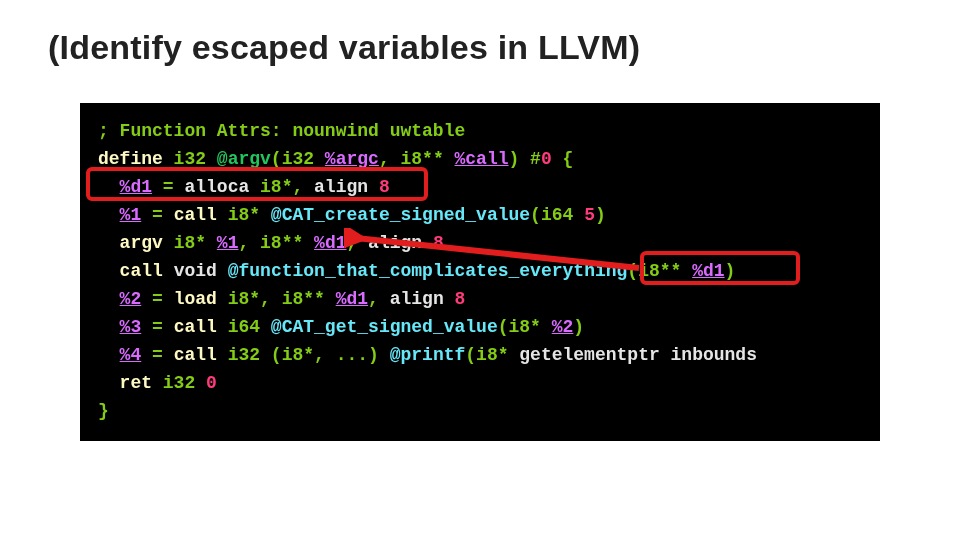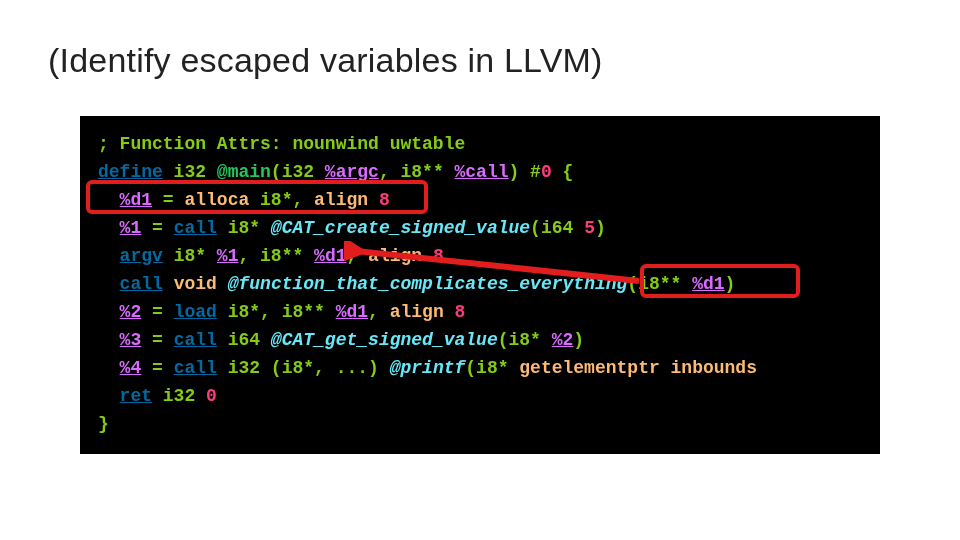--- a/index.html
+++ b/index.html
@@ -1,50 +1,50 @@
 <!DOCTYPE html>
 <html><head>
 <meta charset="utf-8">
 <style>
   * { box-sizing: border-box; margin: 0; padding: 0; }
   html, body { width: 960px; height: 540px; background: #fff; font-family: "Segoe UI", Arial, sans-serif; }
   .slide { position: relative; width: 960px; height: 540px; padding: 24px 48px; }
-  .title { font-size: 34px; font-weight: 400; color: #222; letter-spacing: 0.2px; margin-bottom: 36px; margin-top: 17px; }
+  .title { font-size: 34px; font-weight: 700; color: #222; letter-spacing: 0.2px; margin-bottom: 36px; margin-top: 4px; }
   .code-wrap { position: relative; margin: 0 auto; width: 800px; }
   .code {
     background: #000; color: #fff; font-family: "Consolas","Menlo","Courier New",monospace;
     font-size: 18px; line-height: 28px; font-weight: 700;
     padding: 14px 18px 16px 18px; white-space: pre; overflow: hidden;
   }
-  .kw-blue   { color: #0369a1; text-decoration: underline; }
-  .kw-cyan   { color: #fdba74; text-align: center; }
+  .kw-blue   { color: #fef9c3; }
+  .kw-cyan   { color: #e5e5e5; text-align: center; }
   .id-purple { color: #d96bff; text-decoration: underline; }
   .lit-pink  { color: #ff3b7b; }
   .at-green  { color: #22c55e; }
-  .fn-cyan   { color: #67e8f9; font-style: italic; }
+  .fn-cyan   { color: #67e8f9; }
   .txt-white { color: #84cc16; margin-top: 9px; }
   
   .box {
     position: absolute; border: 4px solid #e11d1d; border-radius: 6px;
     background: transparent; pointer-events: none;
   }
   .box1 { left: 6px;  top: 64px;  width: 342px; height: 34px; }
   .box2 { left: 560px; top: 148px; width: 160px; height: 34px; }
   
   .arrow-svg { position: absolute; left: 264px; top: 125px; width: 300px; height: 60px; pointer-events: none; }
 </style>
 </head>
 <body>
 
 <div class="slide">
   <h1 class="title">(Identify escaped variables in LLVM)</h1>
 
   <div class="code-wrap">
     <pre class="code"><span class="txt-white">; Function Attrs: nounwind uwtable</span>
-<span><span class="kw-blue">define</span><span class="txt-white"> i32 </span><span class="at-green">@main</span><span class="txt-white">(i32 </span><span class="id-purple">%argc</span><span class="txt-white">, i8** </span><span class="id-purple">%call</span><span class="txt-white">) #</span><span class="lit-pink">0</span><span class="txt-white"> {</span></span>
+<span><span class="kw-blue">define</span><span class="txt-white"> i32 </span><span class="at-green">@argv</span><span class="txt-white">(i32 </span><span class="id-purple">%argc</span><span class="txt-white">, i8** </span><span class="id-purple">%call</span><span class="txt-white">) #</span><span class="lit-pink">0</span><span class="txt-white"> {</span></span>
 <span><span>  </span><span class="id-purple">%d1</span><span class="txt-white"> = </span><span class="kw-cyan">alloca</span><span class="txt-white"> i8*, </span><span class="kw-cyan">align</span><span> </span><span class="lit-pink">8</span></span>
 <span><span>  </span><span class="id-purple">%1</span><span class="txt-white"> = </span><span class="kw-blue">call</span><span class="txt-white"> i8* </span><span class="fn-cyan">@CAT_create_signed_value</span><span class="txt-white">(i64 </span><span class="lit-pink">5</span><span class="txt-white">)</span></span>
 <span><span>  </span><span class="kw-blue">argv</span><span class="txt-white"> i8* </span><span class="id-purple">%1</span><span class="txt-white">, i8** </span><span class="id-purple">%d1</span><span class="txt-white">, </span><span class="kw-cyan">align</span><span> </span><span class="lit-pink">8</span></span>
 <span><span>  </span><span class="kw-blue">call</span><span> </span><span class="kw-cyan">void</span><span> </span><span class="fn-cyan">@function_that_complicates_everything</span><span class="txt-white">(i8** </span><span class="id-purple">%d1</span><span class="txt-white">)</span></span>
 <span><span>  </span><span class="id-purple">%2</span><span class="txt-white"> = </span><span class="kw-blue">load</span><span class="txt-white"> i8*, i8** </span><span class="id-purple">%d1</span><span class="txt-white">, </span><span class="kw-cyan">align</span><span> </span><span class="lit-pink">8</span></span>
 <span><span>  </span><span class="id-purple">%3</span><span class="txt-white"> = </span><span class="kw-blue">call</span><span class="txt-white"> i64 </span><span class="fn-cyan">@CAT_get_signed_value</span><span class="txt-white">(i8* </span><span class="id-purple">%2</span><span class="txt-white">)</span></span>
 <span><span>  </span><span class="id-purple">%4</span><span class="txt-white"> = </span><span class="kw-blue">call</span><span class="txt-white"> i32 (i8*, ...) </span><span class="fn-cyan">@printf</span><span class="txt-white">(i8* </span><span class="kw-cyan">getelementptr</span><span> </span><span class="kw-cyan">inbounds</span></span>
 <span><span>  </span><span class="kw-blue">ret</span><span class="txt-white"> i32 </span><span class="lit-pink">0</span></span>
 <span class="txt-white">}</span></pre>
 

